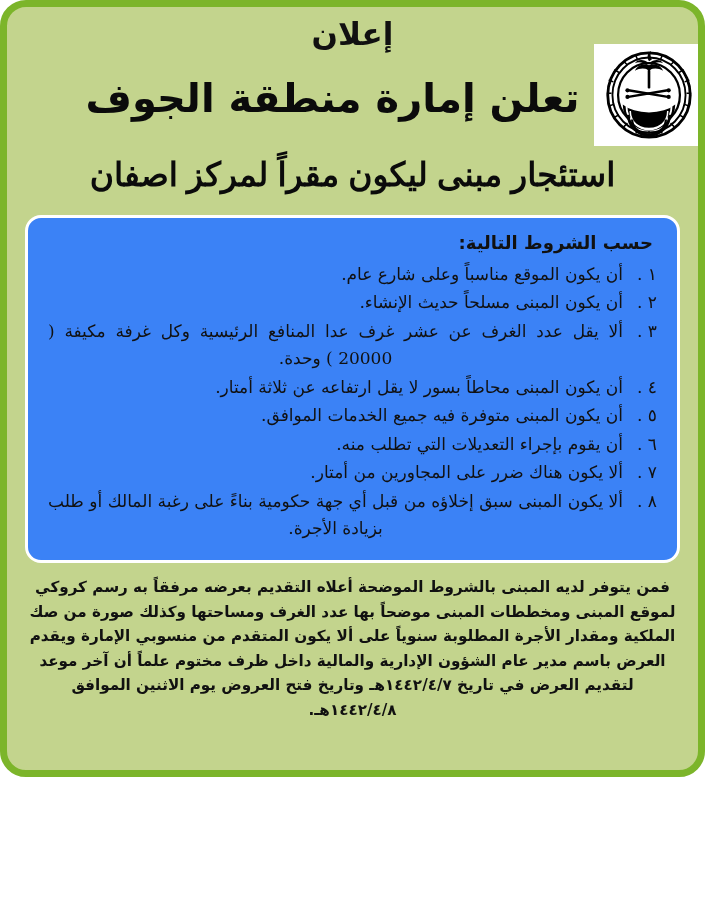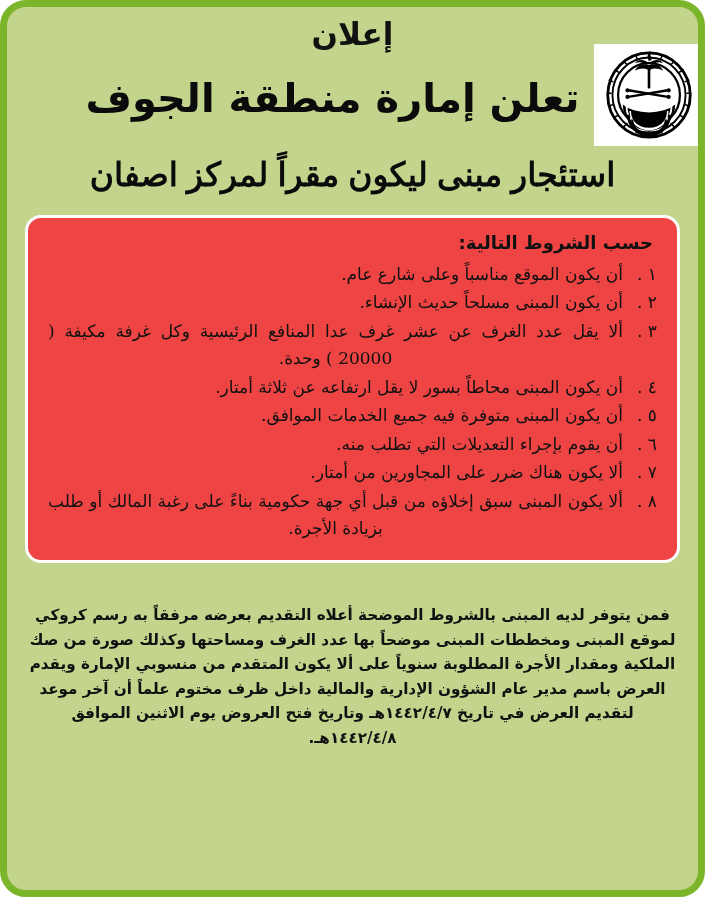--- a/index.html
+++ b/index.html
@@ -13,21 +13,21 @@
     background: #ffffff;
     font-family: "DejaVu Sans", "Liberation Sans", sans-serif;
     overflow: hidden;
   }
 
   
   .poster {
     position: relative;
     box-sizing: border-box;
     width: 705px;
-    height: 897px;
+    height: 777px;
     background: #c3d48d;
     border: 7px solid #7cb52a;
     border-radius: 26px;
     overflow: hidden;
     display: flex;
     flex-direction: column;
   }
 
   
   .header {
@@ -98,21 +98,21 @@
     line-height: 1.18;
     color: #0b0b0b;
     margin-top: 12px;
     white-space: nowrap;
   }
 
   
   .panel {
     flex: 0 0 auto;
     margin: 14px 18px 0 18px;
-    background: #ef4444;
+    background: #3b82f6;
     border: 3px solid #ffffff;
     border-radius: 16px;
     padding: 12px 20px 16px 20px;
     box-sizing: border-box;
   }
 
   .panel-title {
     font-family: "DejaVu Sans", sans-serif;
     font-weight: bold;
     font-size: 18px;
@@ -160,21 +160,20 @@
   }
 
   
   .footer {
     flex: 1 1 auto;
     display: flex;
     align-items: flex-start;
     justify-content: center;
     padding: 12px 20px 10px 20px;
     box-sizing: border-box;
-    margin-top: 28px;
   }
 
   .footer-text {
     font-family: "DejaVu Sans", sans-serif;
     font-weight: bold;
     font-size: 15.2px;
     line-height: 1.62;
     color: #111111;
     text-align: center;
     width: 100%;

